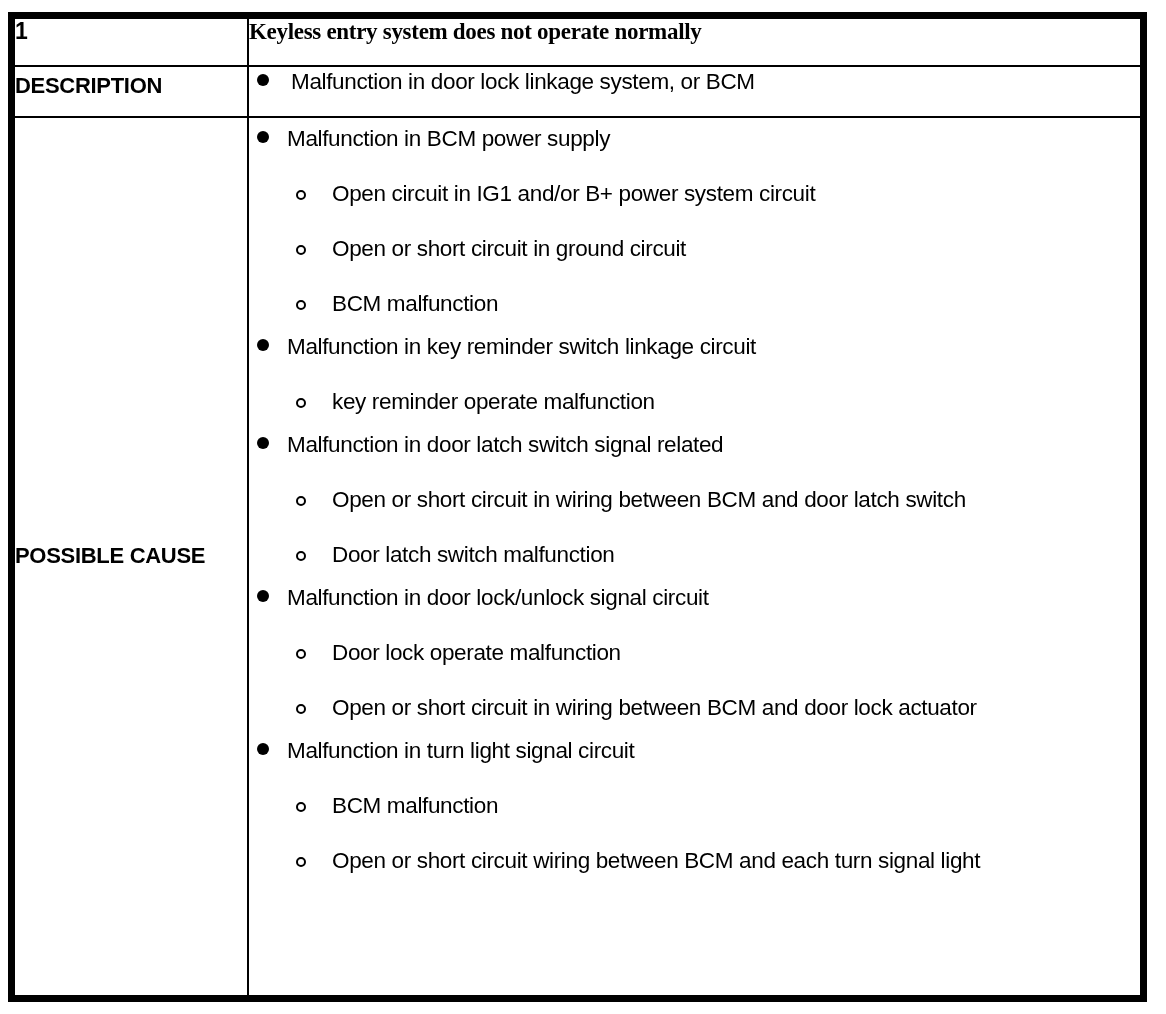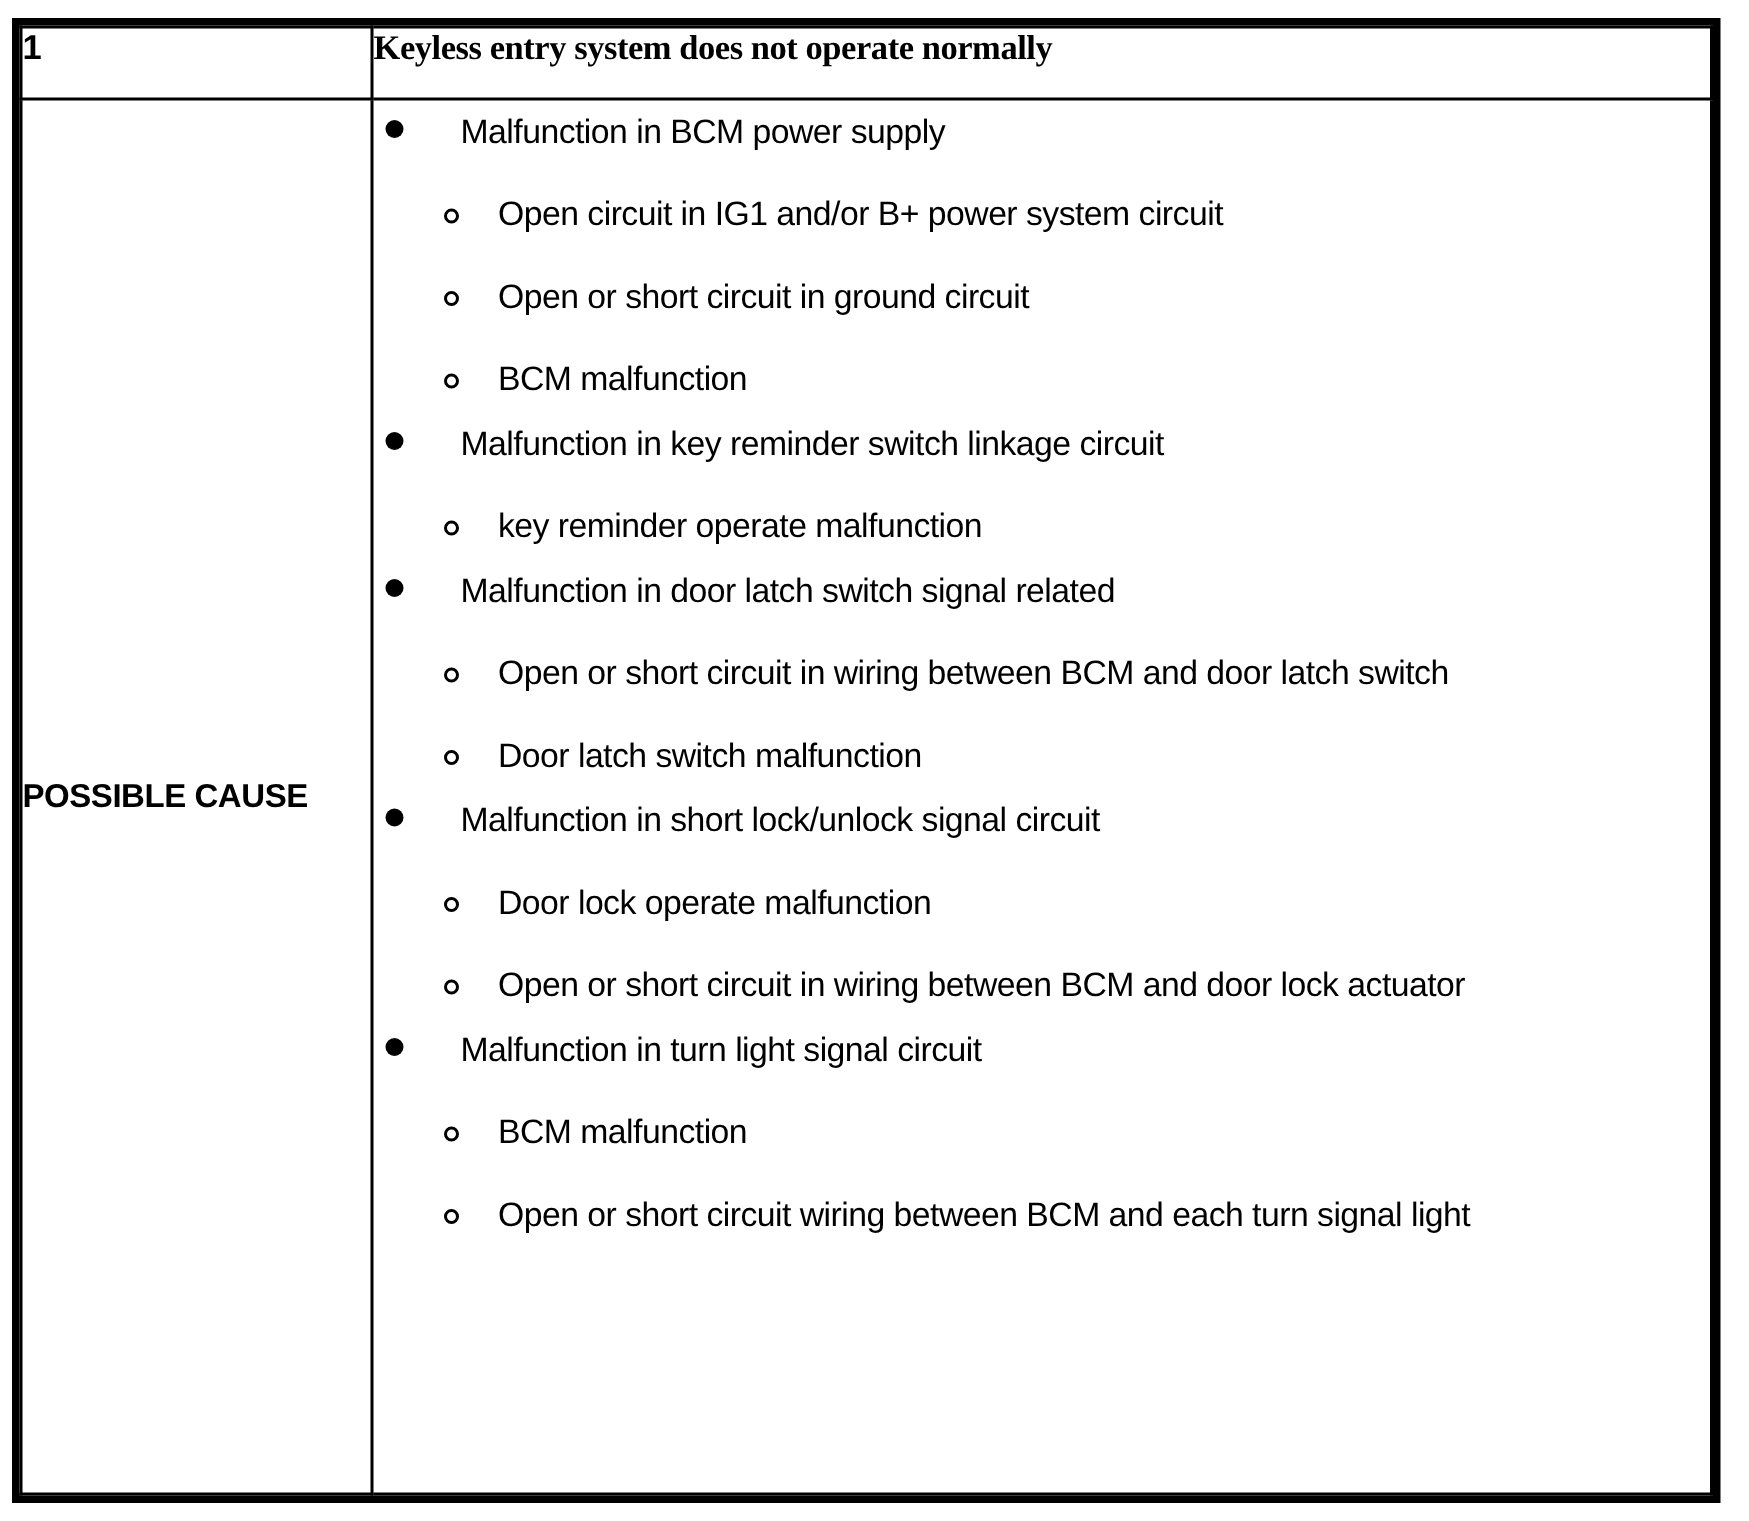--- a/index.html
+++ b/index.html
@@ -106,21 +106,21 @@
 
   li.item {
     position: relative;
     font-size: 22.5px;
     line-height: 30px;
     letter-spacing: -0.35px;
   }
 
   
   li.l1 {
-    padding-left: 58px;
+    padding-left: 38px;
     margin-top: 13px;
   }
   li.l1:first-child { margin-top: 6px; }
 
   li.l1 > .bullet {
     position: absolute;
     left: 7px;
     top: 0;
     width: 14px;
     line-height: 30px;
@@ -186,20 +186,31 @@
       <colgroup>
         <col class="col-label">
         <col>
       </colgroup>
       <tbody>
         <tr class="row-header">
           <td class="cell-index">1</td>
           <td class="cell-title">Keyless entry system does not operate normally</td>
         </tr>
 
+        <tr class="row-description">
+          <td class="cell-rowlabel top">DESCRIPTION</td>
+          <td class="cell-content">
+            <ul class="lvl1 desc-list">
+              <li class="item l1">
+                <span class="bullet"></span>
+                <span class="item-text">Malfunction in door lock linkage system, or BCM</span>
+              </li>
+            </ul>
+          </td>
+        </tr>
 
         <tr class="row-cause">
           <td class="cell-rowlabel mid">POSSIBLE CAUSE</td>
           <td class="cell-content">
             <ul class="lvl1">
 
               <li class="item l1">
                 <span class="bullet"></span>
                 <span class="item-text">Malfunction in BCM power supply</span>
               </li>
@@ -239,21 +250,21 @@
                   <span class="item-text">Open or short circuit in wiring between BCM and door latch switch</span>
                 </li>
                 <li class="item l2">
                   <span class="bullet"></span>
                   <span class="item-text">Door latch switch malfunction</span>
                 </li>
               </ul>
 
               <li class="item l1">
                 <span class="bullet"></span>
-                <span class="item-text">Malfunction in short lock/unlock signal circuit</span>
+                <span class="item-text">Malfunction in door lock/unlock signal circuit</span>
               </li>
               <ul class="lvl2">
                 <li class="item l2">
                   <span class="bullet"></span>
                   <span class="item-text">Door lock operate malfunction</span>
                 </li>
                 <li class="item l2">
                   <span class="bullet"></span>
                   <span class="item-text">Open or short circuit in wiring between BCM and door lock actuator</span>
                 </li>

